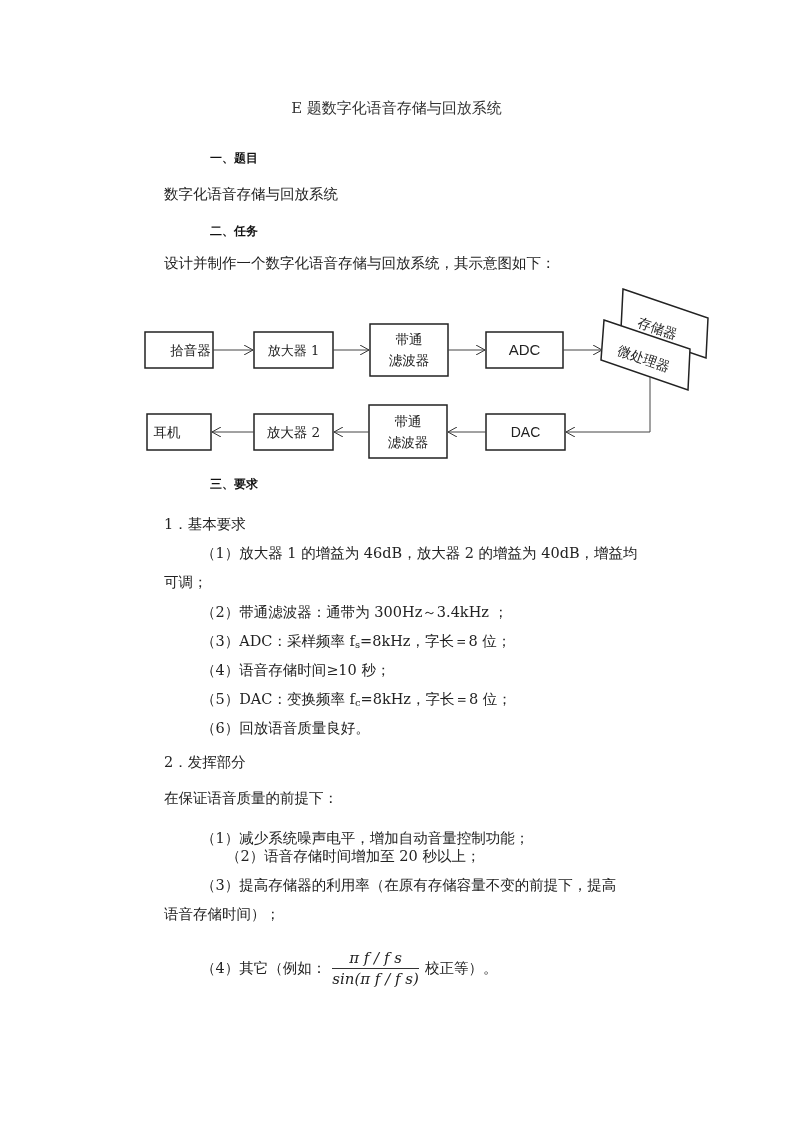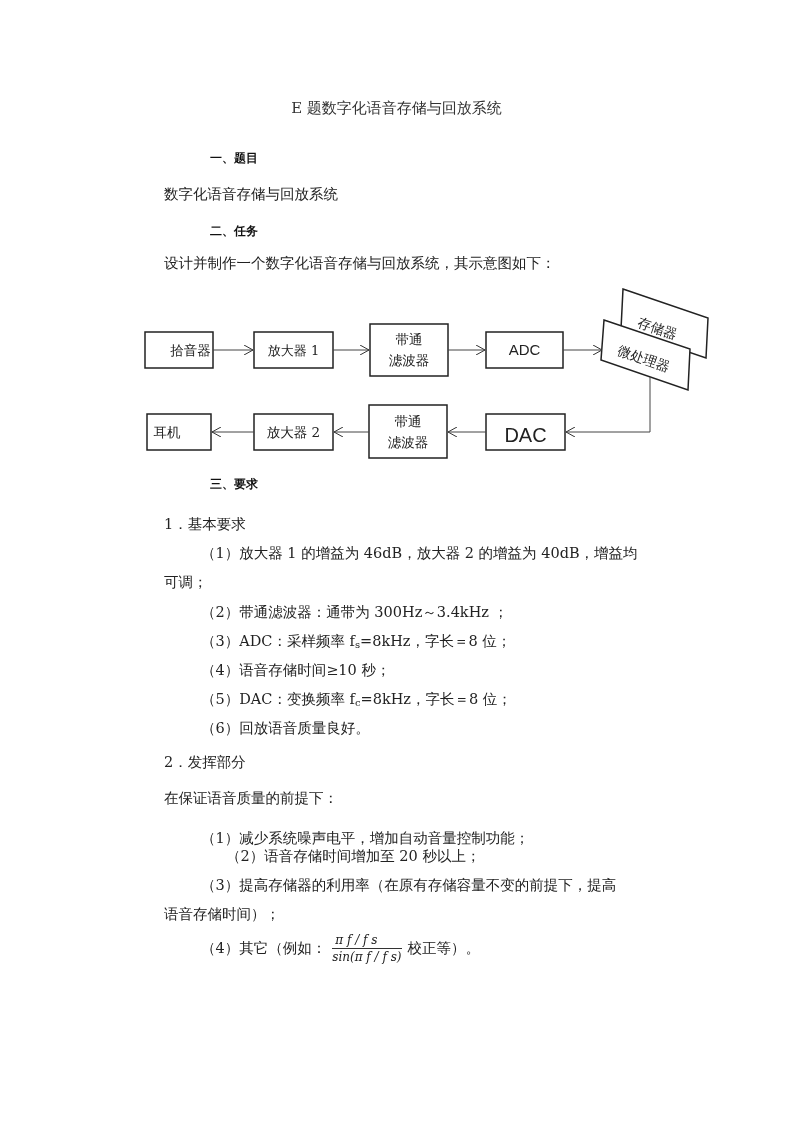--- a/index.html
+++ b/index.html
@@ -7,22 +7,22 @@
          font-family: "DejaVu Serif", "Liberation Serif", serif; color: #222; }
   .abs { position: absolute; white-space: nowrap; }
   .title { left: 0; width: 793px; top: 99px; text-align: center; font-size: 15px; color: #333; }
   .h { font-family: "DejaVu Sans", "Liberation Sans", sans-serif; font-weight: bold; font-size: 12px; color: #111; left: 164px; margin-left: 46px; }
   .p { font-size: 14.5px; color: #222; }
   .ind { left: 201px; }
   .left { left: 164px; }
   .sans { font-family: "Liberation Sans", "DejaVu Sans", sans-serif; }
   sub { font-size: 10px; vertical-align: -2px; }
   .diagram { position: absolute; left: 0; top: 0; width: 793px; height: 1122px; pointer-events: none; }
-  .frac { display: inline-block; vertical-align: middle; text-align: left; font-style: italic;
-          font-size: 12px; font-family: "DejaVu Serif", serif; margin: 0 6px; line-height: 1.2; }
+  .frac { display: inline-block; vertical-align: middle; text-align: center; font-style: italic;
+          font-size: 15px; font-family: "DejaVu Serif", serif; margin: 16px 6px; line-height: 1.2; }
   .frac .num { border-bottom: 1px solid #333; padding: 0 3px 1px; display: block; }
   .frac .den { display: block; padding-top: 1px; }
 </style>
 </head>
 <body>
 
 <div class="abs title">E 题数字化语音存储与回放系统</div>
 
 <div class="abs h" style="top:150px;">一、题目</div>
 <div class="abs p left" style="top:185px;">数字化语音存储与回放系统</div>
@@ -63,21 +63,21 @@
 <div class="abs p" style="left:145px;width:91px;top:342px;text-align:center;font-size:13.5px;">拾音器</div>
 <div class="abs p" style="left:254px;width:79px;top:342px;text-align:center;font-size:13px;">放大器 1</div>
 <div class="abs p" style="left:370px;width:78px;top:331px;text-align:center;font-size:13.5px;">带通</div>
 <div class="abs p" style="left:370px;width:78px;top:352px;text-align:center;font-size:13.5px;">滤波器</div>
 <div class="abs p sans" style="left:486px;width:77px;top:341px;text-align:center;font-size:15px;">ADC</div>
 
 <div class="abs p" style="left:147px;width:40px;top:424px;text-align:center;font-size:13.5px;">耳机</div>
 <div class="abs p" style="left:254px;width:79px;top:424px;text-align:center;font-size:13.5px;">放大器 2</div>
 <div class="abs p" style="left:369px;width:78px;top:413px;text-align:center;font-size:13.5px;">带通</div>
 <div class="abs p" style="left:369px;width:78px;top:434px;text-align:center;font-size:13.5px;">滤波器</div>
-<div class="abs p sans" style="left:486px;width:79px;top:424px;text-align:center;font-size:20px;">DAC</div>
+<div class="abs p sans" style="left:486px;width:79px;top:424px;text-align:center;font-size:14px;">DAC</div>
 
 <div class="abs p" style="left:641px;top:314px;font-size:13.5px;transform:rotate(19deg);transform-origin:left top;">存储器</div>
 <div class="abs p" style="left:621px;top:342px;font-size:13.5px;transform:rotate(19deg);transform-origin:left top;">微处理器</div>
 
 <div class="abs h" style="top:476px;">三、要求</div>
 <div class="abs p left" style="top:515px;">1．基本要求</div>
 
 <div class="abs p ind" style="top:544px;">（1）放大器 1 的增益为 46dB，放大器 2 的增益为 40dB，增益均</div>
 <div class="abs p left" style="top:573px;">可调；</div>
 <div class="abs p ind" style="top:603px;">（2）带通滤波器：通带为 300Hz～3.4kHz ；</div>

